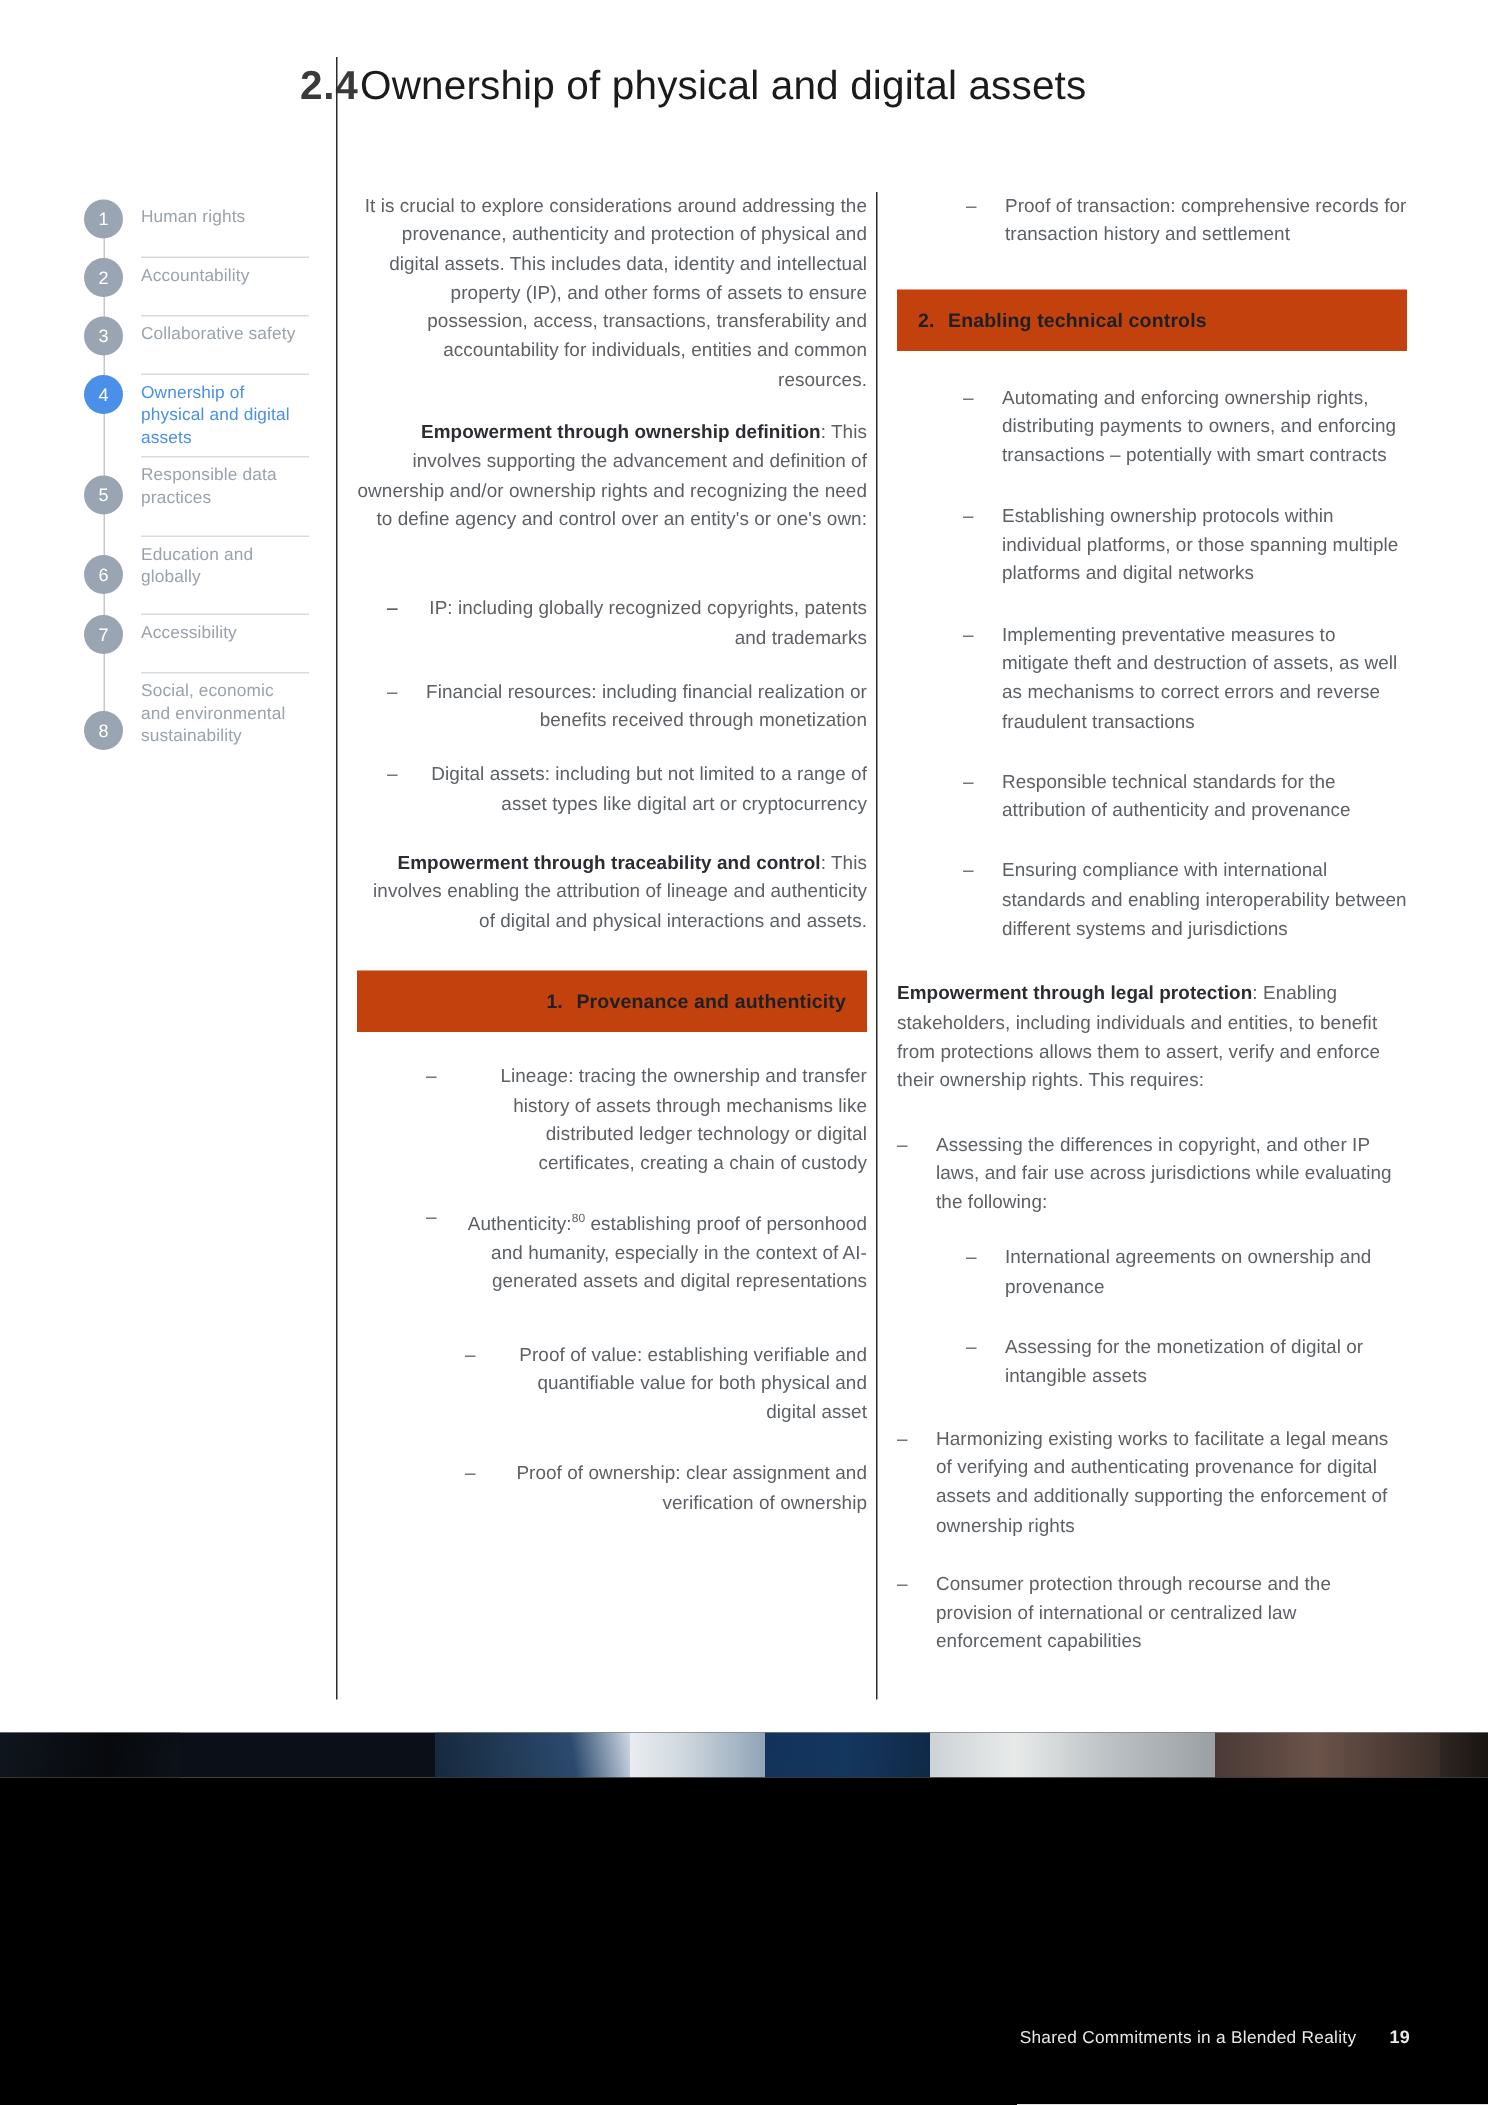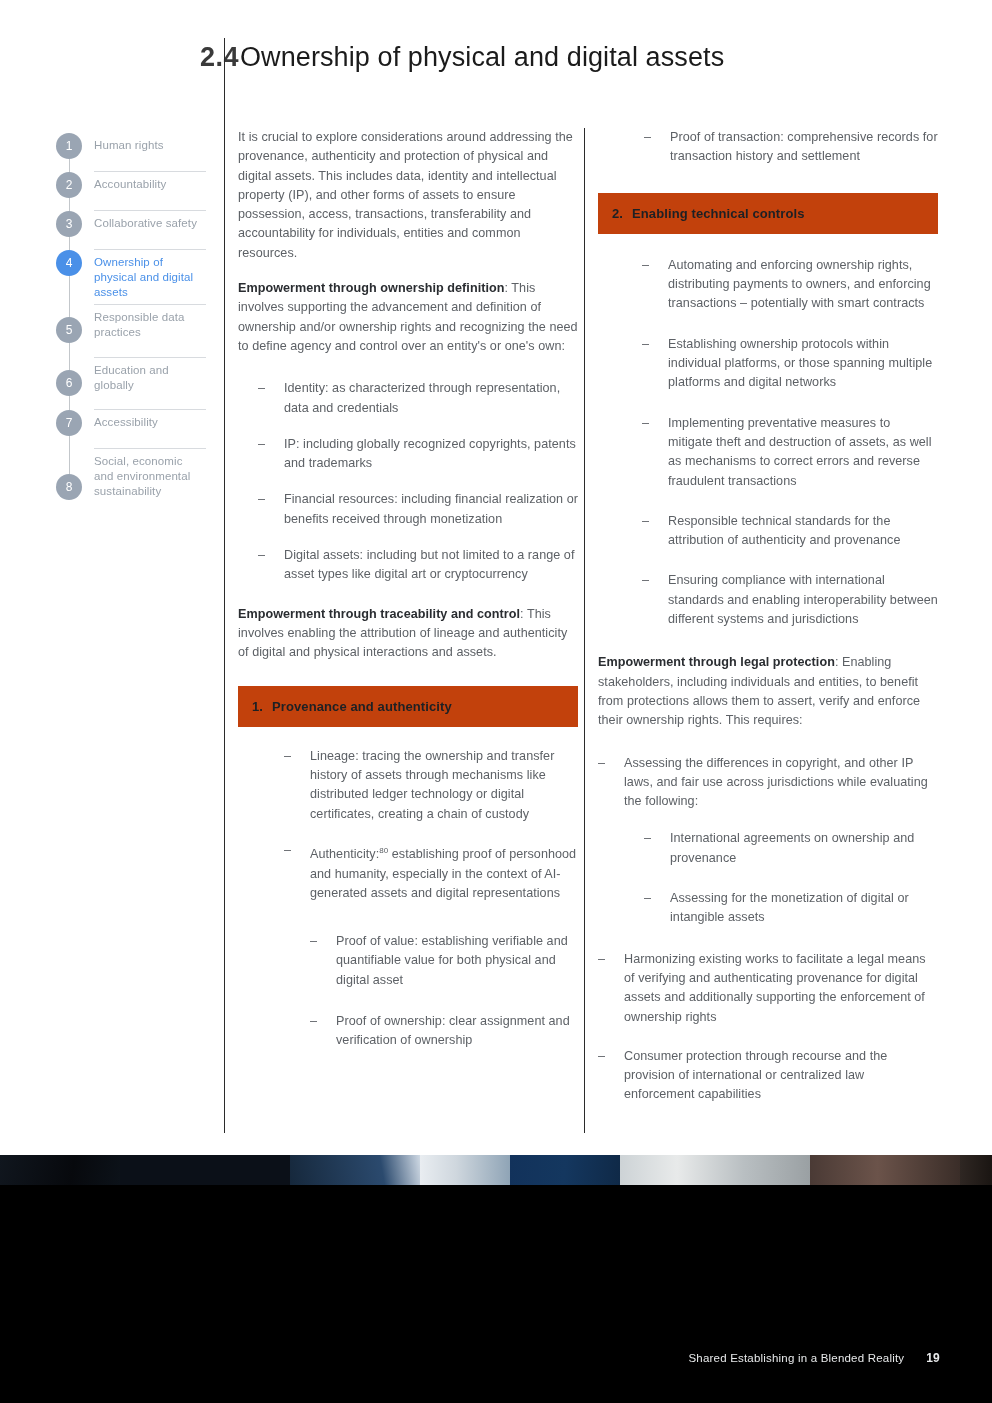--- a/index.html
+++ b/index.html
@@ -106,21 +106,21 @@
   
   .col {
     position: absolute;
     top: 128px;
     width: 340px;
     font-size: 12.6px;
     line-height: 19.3px;
     color: #5d6166;
     letter-spacing: 0.05px;
   }
-  .col-left  { left: 238px; width: 340px; }
+  .col-left  { left: 238px; width: 340px; text-align: right; }
   .col-right { left: 598px; width: 340px; }
 
   .col-rule {
     position: absolute;
     left: 584px; top: 128px;
     width: 1px;
     height: 1005px;
     background: #2b2b2b;
   }
 
@@ -272,21 +272,20 @@
 
     <p class="body">
       <span class="lead-in">Empowerment through ownership definition</span><span>: This involves supporting the advancement and definition of ownership and/or ownership rights and recognizing the need to define agency and control over an entity's or one's own:</span>
     </p>
 
     <div class="spacer-sm"></div>
 
     <ul class="bullets indent1">
       <li class="bullet">
         <span class="dash">–</span>
-        <span>Identity: as characterized through representation, data and credentials</span>
       </li>
       <li class="bullet">
         <span class="dash">–</span>
         <span>IP: including globally recognized copyrights, patents and trademarks</span>
       </li>
       <li class="bullet">
         <span class="dash">–</span>
         <span>Financial resources: including financial realization or benefits received through monetization</span>
       </li>
       <li class="bullet">
@@ -421,17 +420,17 @@
     <div class="ph ph-d"></div>
     <div class="ph ph-e"></div>
     <div class="ph ph-f"></div>
     <div class="ph ph-g"></div>
     <div class="ph ph-h"></div>
   </div>
 
   <div class="black-band"></div>
 
   <div class="footer">
-    <span>Shared Establishing in a Blended Reality</span>
+    <span>Shared Commitments in a Blended Reality</span>
     <span class="footer-num">19</span>
   </div>
 
 </div>
 
 </body></html>

